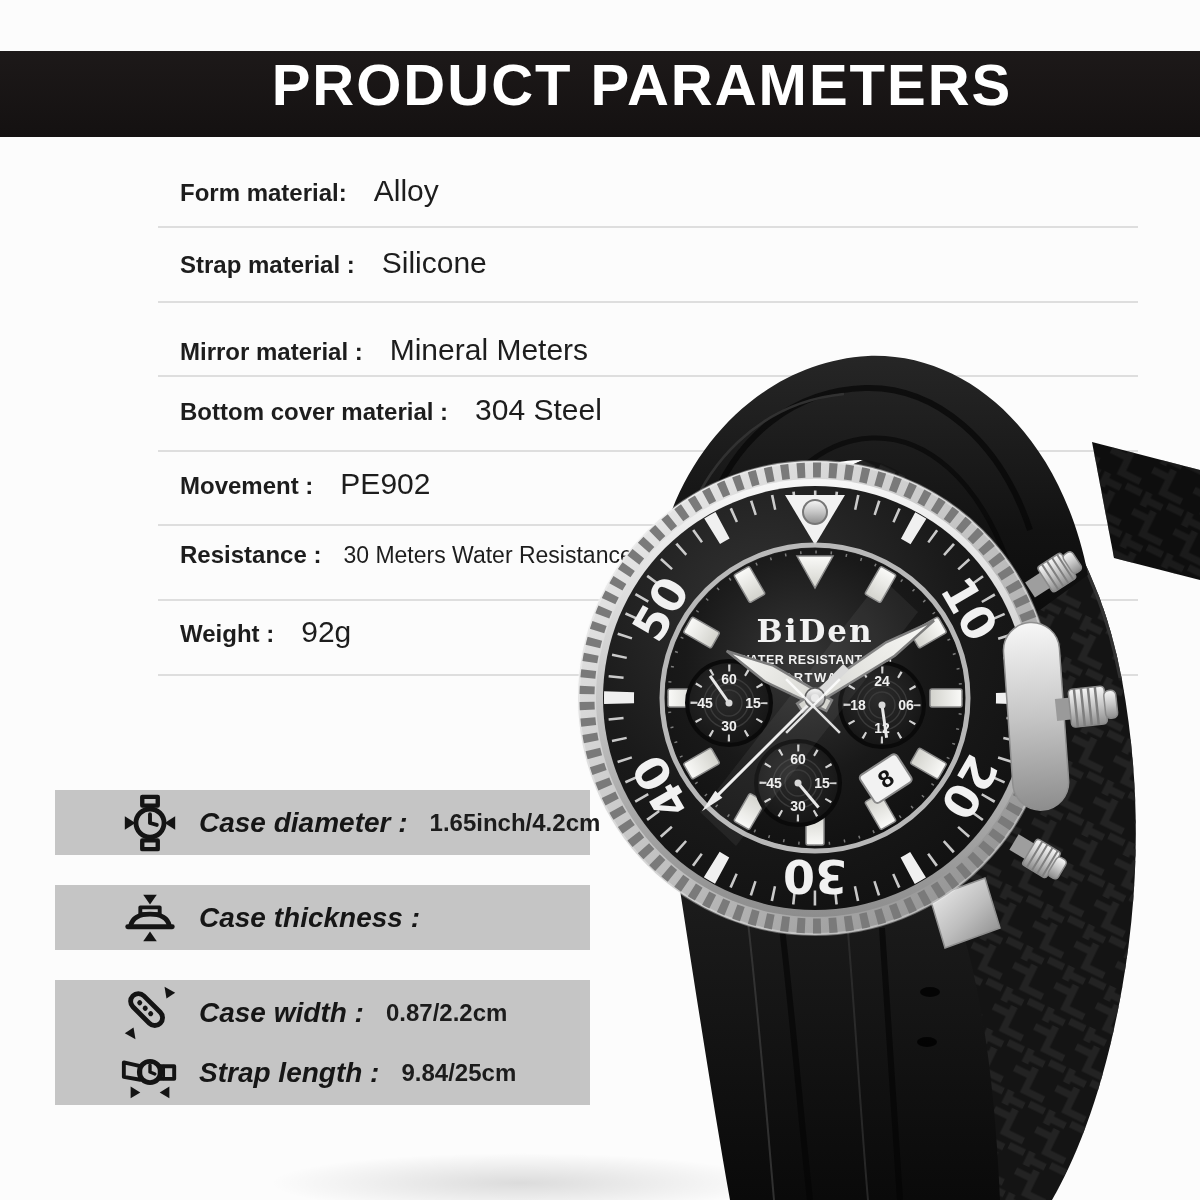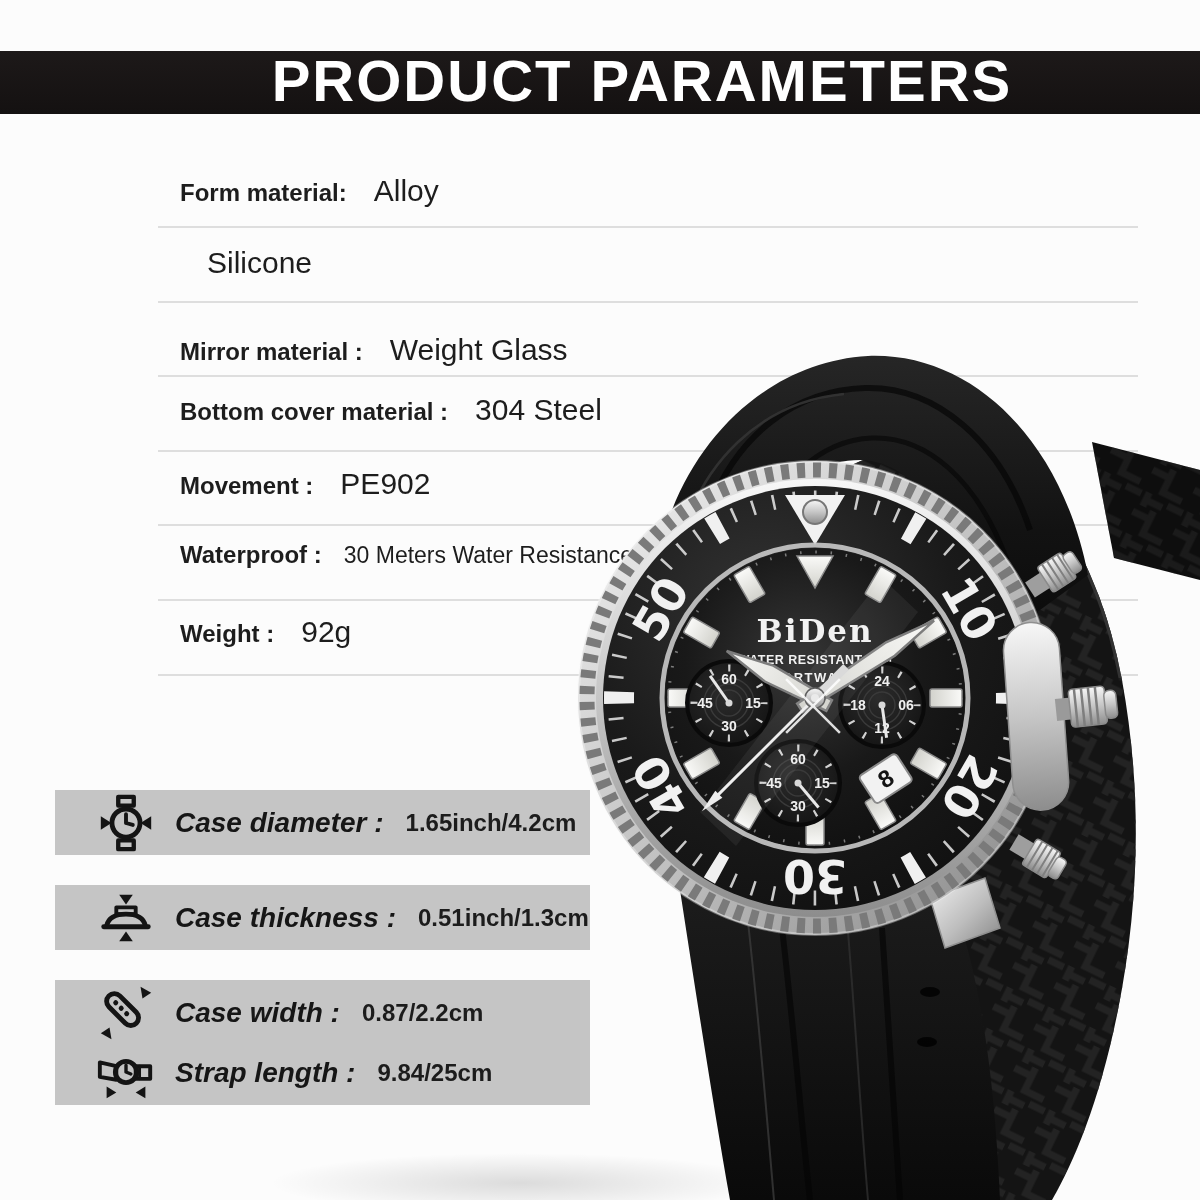--- a/index.html
+++ b/index.html
@@ -1,30 +1,30 @@
 <!DOCTYPE html>
 <html><head>
 <meta charset="utf-8">
 <style>
   html,body{margin:0;padding:0;background:#ffffff;}
   #canvas{position:relative;width:1200px;height:1200px;background:#fcfcfc;overflow:hidden;
           font-family:"Liberation Sans",sans-serif;color:#1d1d1d;}
   
-  #hdr{position:absolute;left:0;top:51px;width:1200px;height:63px;
-       background:linear-gradient(180deg,#1d1919,#141111);display:flex;align-items:flex-end;justify-content:center;}
+  #hdr{position:absolute;left:0;top:51px;width:1200px;height:86px;
+       background:linear-gradient(180deg,#1d1919,#141111);display:flex;align-items:flex-start;justify-content:center;}
   #hdr .t{font-size:58px;font-weight:700;letter-spacing:2px;color:#ffffff;text-indent:84px;white-space:nowrap;}
   
   .param-row{position:absolute;left:180px;height:44px;display:flex;align-items:baseline;white-space:nowrap;}
   .param-row .lbl{font-size:24px;font-weight:700;color:#1d1d1d;}
   .param-row .val{font-size:30px;font-weight:400;color:#1d1d1d;margin-left:27px;}
   .param-row.small-value .val{font-size:23px;margin-left:22px;}
   .divider{position:absolute;left:158px;width:980px;height:2px;background:#dedede;}
   
   .spec-bar{position:absolute;left:55px;width:535px;height:65px;background:#c5c5c5;
-            display:flex;align-items:center;box-sizing:border-box;padding-left:40px;white-space:nowrap;}
+            display:flex;align-items:center;box-sizing:border-box;padding-left:64px;white-space:nowrap;}
   .spec-bar .ic{width:62px;height:62px;flex:0 0 62px;margin-right:18px;}
   .spec-bar .lbl{font-size:28px;font-weight:700;font-style:italic;color:#161616;}
   .spec-bar .val{font-size:24px;font-weight:700;color:#1c1c1c;margin-left:22px;}
   .ic svg{width:100%;height:100%;}
   .ic .st{stroke:#141414;fill:none;stroke-linecap:round;stroke-linejoin:round;}
   .ic .fl{fill:#141414;stroke:none;}
   #watch{position:absolute;left:0;top:0;pointer-events:none;}
 </style>
 </head>
 <body>
@@ -36,44 +36,45 @@
   </div>
 
   <div>
     <div class="param-row" style="top:174px">
       <span class="lbl">Form material:</span>
       <span class="val">Alloy</span>
     </div>
     <div class="divider" style="top:226px"></div>
 
     <div class="param-row" style="top:246px">
+      <span class="lbl">Strap material :</span>
       <span class="val">Silicone</span>
     </div>
     <div class="divider" style="top:301px"></div>
 
     <div class="param-row" style="top:333px">
       <span class="lbl">Mirror material :</span>
-      <span class="val">Weight Glass</span>
+      <span class="val">Mineral Meters</span>
     </div>
     <div class="divider" style="top:375px"></div>
 
     <div class="param-row" style="top:393px">
       <span class="lbl">Bottom cover material :</span>
       <span class="val">304 Steel</span>
     </div>
     <div class="divider" style="top:450px"></div>
 
     <div class="param-row" style="top:467px">
       <span class="lbl">Movement :</span>
       <span class="val">PE902</span>
     </div>
     <div class="divider" style="top:524px"></div>
 
     <div class="param-row small-value" style="top:541px">
-      <span class="lbl">Waterproof :</span>
+      <span class="lbl">Resistance :</span>
       <span class="val">30 Meters Water Resistance</span>
     </div>
     <div class="divider" style="top:599px"></div>
 
     <div class="param-row" style="top:615px">
       <span class="lbl">Weight :</span>
       <span class="val">92g</span>
     </div>
     <div class="divider" style="top:674px"></div>
   </div>
@@ -367,21 +368,20 @@
       <span class="ic">
         <svg viewBox="0 0 64 64">
           <polygon class="fl" points="32,18 25,8 39,8"></polygon>
           <polygon class="fl" points="32,46 25,56 39,56"></polygon>
           <path class="st" stroke-width="5" d="M12,40 C14,31 22,28 32,28 C42,28 50,31 52,40"></path>
           <path class="st" stroke-width="5" d="M9,41 H55"></path>
           <rect class="st" stroke-width="4" x="22" y="21" width="20" height="7"></rect>
         </svg>
       </span>
       <span class="lbl">Case thickness :</span>
-      <span class="val">0.51inch/1.3cm</span>
     </div>
 
     <div class="spec-bar" style="top:980px">
       <span class="ic">
         <svg viewBox="0 0 64 64">
           <g transform="rotate(-45 32 32)">
             <rect class="st" stroke-width="5" x="24" y="7" width="16" height="40" rx="8"></rect>
             <circle class="fl" cx="32" cy="17" r="2.6"></circle>
             <circle class="fl" cx="32" cy="25" r="2.6"></circle>
             <circle class="fl" cx="32" cy="33" r="2.6"></circle>

